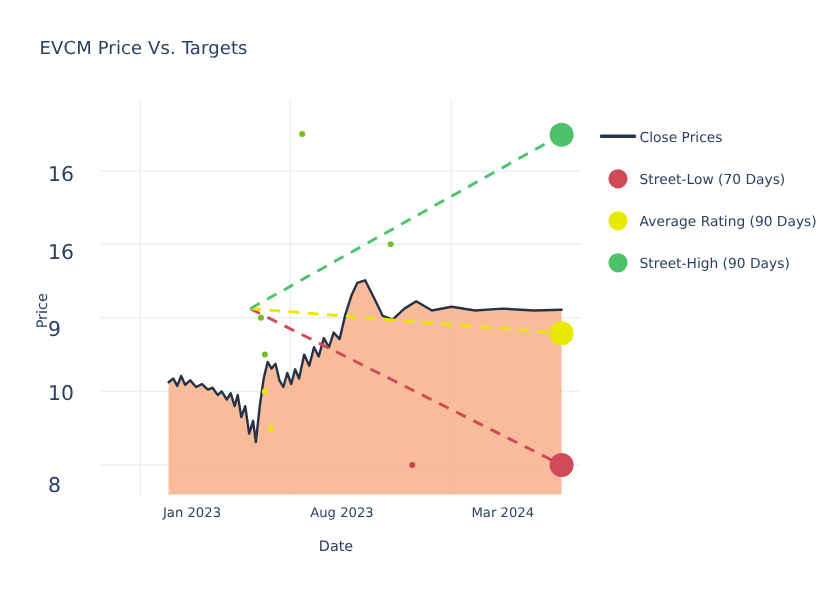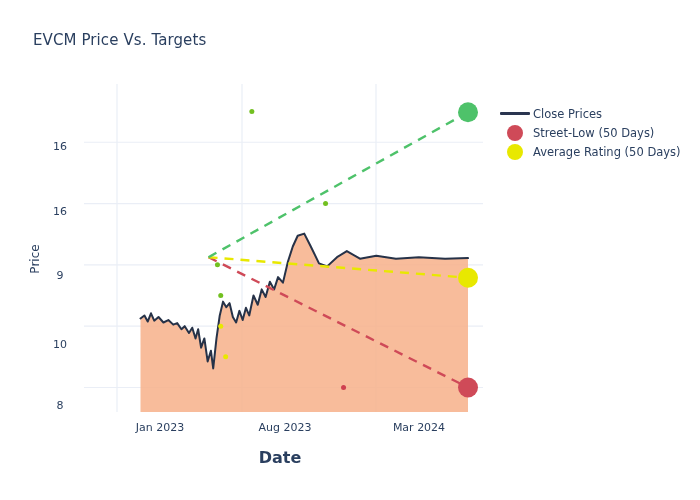--- a/index.html
+++ b/index.html
@@ -41,52 +41,51 @@
     transform: rotate(-90deg);
     transform-origin: center center;
     white-space: nowrap;
   }
   .axis-title-x {
     position: absolute;
     left: 85px;
     top: 448px;
     width: 390px;
     text-align: center;
-    font-size: 16px;
+    font-size: 12px;
     color: #2a3f5f;
     white-space: nowrap;
-    font-weight: bold;
   }
   .ytick {
     position: absolute;
     right: 0;
     width: 40px;
-    text-align: center;
-    font-size: 11px;
+    text-align: left;
+    font-size: 17px;
     color: #2a3f5f;
     transform: translateY(-50%);
     white-space: nowrap;
   }
   .ytick-wrap { position: absolute; left: 40px; top: 0; width: 40px; height: 500px; }
   .xtick {
     position: absolute;
     top: 421px;
     font-size: 11px;
     color: #2a3f5f;
     transform: translateX(-50%);
     white-space: nowrap;
     margin-left: 43px;
   }
   .legend {
     position: absolute;
     left: 497px;
     top: 104px;
     display: flex;
     flex-direction: column;
-    gap: 0px;
+    gap: 16px;
   }
   .legend-item {
     display: flex;
     align-items: center;
     height: 19px;
   }
   .legend-marker {
     width: 36px;
     display: flex;
     align-items: center;
@@ -114,21 +113,21 @@
 
   <div class="chart-title">EVCM Price Vs. Targets</div>
 
   <div class="axis-title-y">Price</div>
   <div class="axis-title-x">Date</div>
 
   <div class="ytick-wrap">
     <div class="ytick" style="top:146px">16</div>
     <div class="ytick" style="top:210.5px">16</div>
     <div class="ytick" style="top:275px">9</div>
-    <div class="ytick" style="top:344px">10</div>
+    <div class="ytick" style="top:328px">10</div>
     <div class="ytick" style="top:405px">8</div>
   </div>
 
   <div class="xtick" style="left:117px">Jan 2023</div>
   <div class="xtick" style="left:242px">Aug 2023</div>
   <div class="xtick" style="left:376px">Mar 2024</div>
 
   <svg id="plot" width="700" height="500">
       <g>
         <line x1="84" x2="483" y1="387.4766355140187" y2="387.4766355140187" stroke="#eaeef6" stroke-width="1.2"></line>
@@ -161,23 +160,29 @@
     <div class="legend-item">
       <span class="legend-marker">
           <span class="lm-line"></span>
         </span>
       <span class="legend-label">Close Prices</span>
     </div>
     <div class="legend-item">
       <span class="legend-marker">
           <span class="lm-dot" style="width:16px;height:16px;background:#cf4a58"></span>
         </span>
-      <span class="legend-label">Street-Low (50 Days)</span>
+      <span class="legend-label">Street-Low (70 Days)</span>
     </div>
     <div class="legend-item">
       <span class="legend-marker">
           <span class="lm-dot" style="width:16px;height:16px;background:#e8e800"></span>
         </span>
-      <span class="legend-label">Average Rating (50 Days)</span>
+      <span class="legend-label">Average Rating (90 Days)</span>
+    </div>
+    <div class="legend-item">
+      <span class="legend-marker">
+          <span class="lm-dot" style="width:16px;height:16px;background:#4ec26a"></span>
+        </span>
+      <span class="legend-label">Street-High (90 Days)</span>
     </div>
   </div>
 
 </div>
 
 </body></html>

